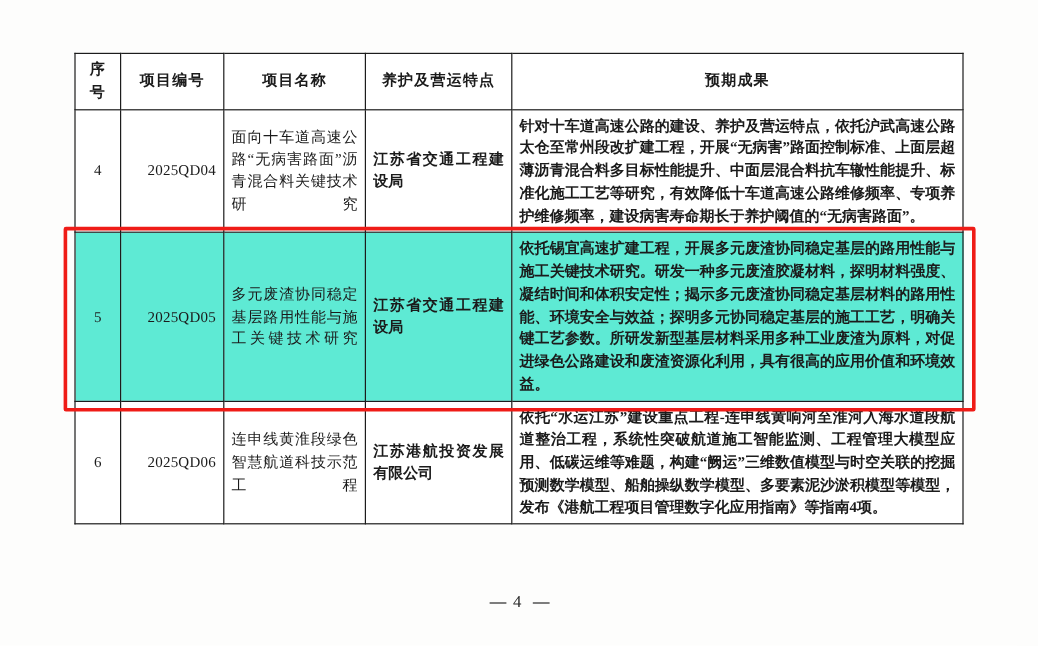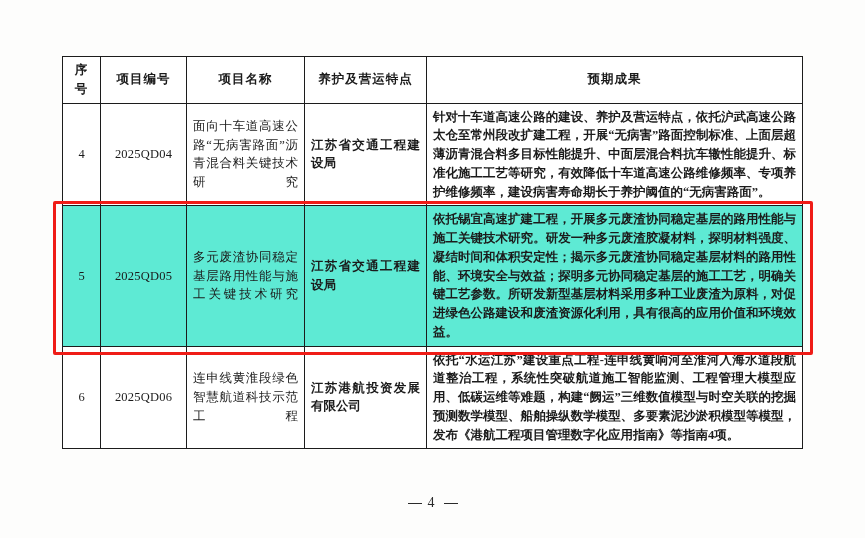--- a/index.html
+++ b/index.html
@@ -16,21 +16,21 @@
   }
   .page {
     position: relative;
     width: 865px;
     height: 538px;
     background: #fdfdfc;
   }
   .table-wrap {
     position: absolute;
     left: 62px;
-    top: 56px;
+    top: 44px;
     width: 740px;
   }
   table.doc-table {
     border-collapse: collapse;
     width: 740px;
     table-layout: fixed;
     background: #ffffff;
   }
   table.doc-table td, table.doc-table th {
     border: 1px solid #1c1c1c;
@@ -50,21 +50,21 @@
   .col-code  { width: 86px; }
   .col-name  { width: 118px; }
   .col-unit  { width: 122px; }
   .col-res   { width: 376px; }
 
   td.c-no {
     text-align: center;
     font-size: 13px;
   }
   td.c-code {
-    text-align: center;
+    text-align: right;
     font-size: 12.5px;
     letter-spacing: 0.2px;
   }
   td.c-name {
     text-align: justify;
     text-align-last: justify;
     font-size: 12.5px;
     line-height: 1.6;
     padding: 6px 8px;
     margin-left: 44px;

